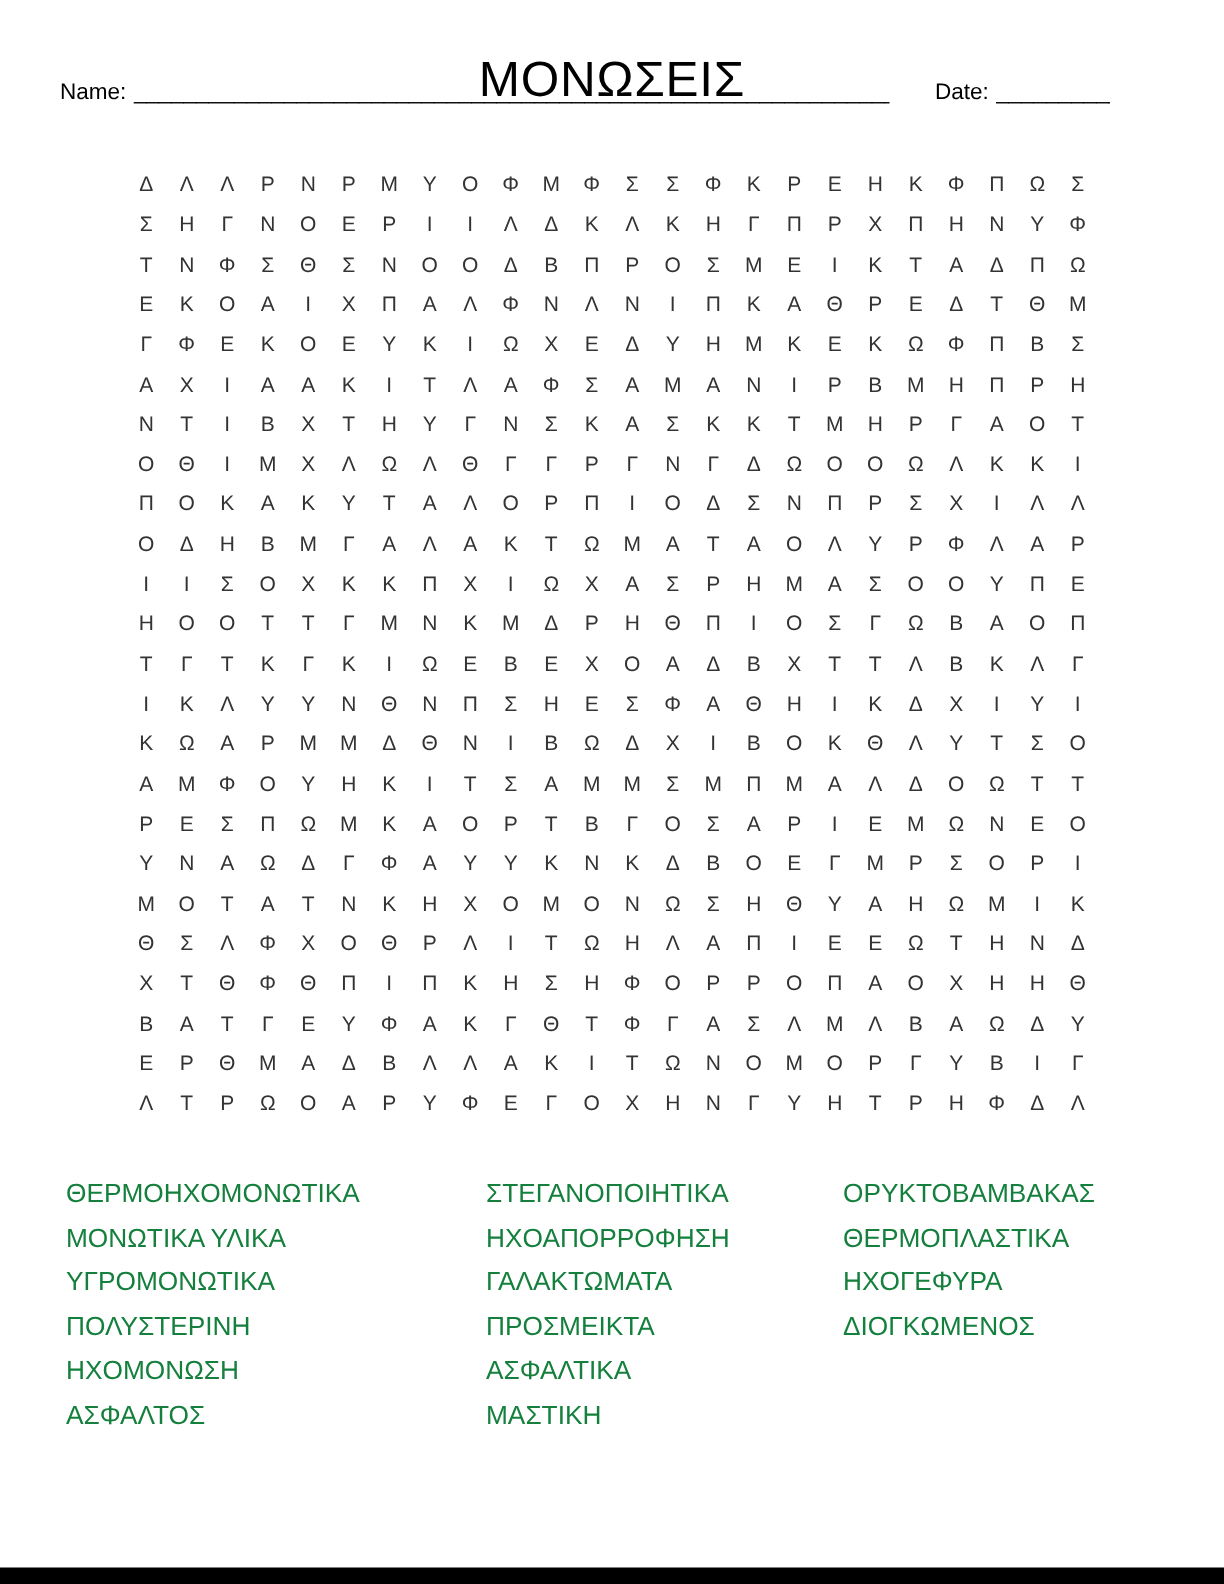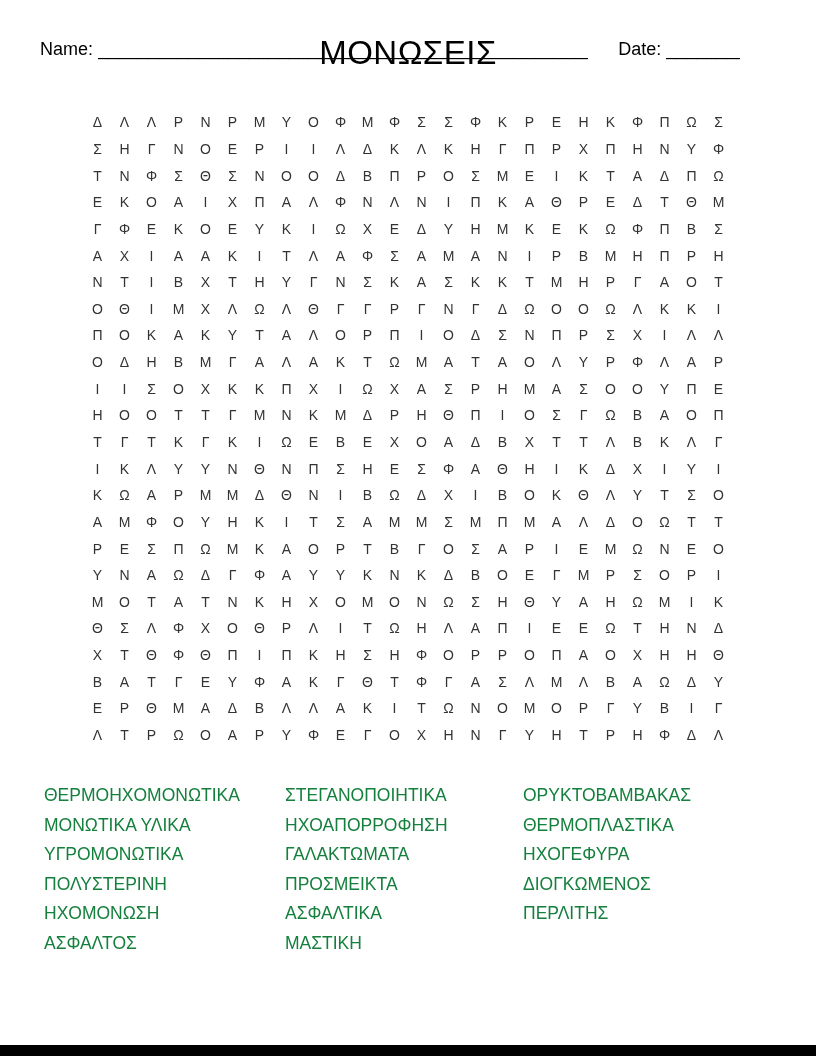--- a/index.html
+++ b/index.html
@@ -9,26 +9,26 @@
     background: #ffffff;
     color: #000000;
     font-family: "Liberation Sans", sans-serif;
     position: relative;
     overflow: hidden;
   }
 
   
   .header {
     position: absolute;
-    top: 3px;
+    top: 17px;
     left: 40px;
     width: 700px;
     display: flex;
     align-items: baseline;
-    font-size: 18px;
+    font-size: 15px;
   }
   .label { white-space: nowrap; margin-right: 5px; }
   .blank { white-space: nowrap; overflow: hidden; display: inline-block; }
   .name-blank { width: 505px; }
   .date-label { margin-left: 30px; margin-top: 29px; }
   .date-blank { width: 76px; margin-top: 36px; }
 
   
   .title {
     position: absolute;
@@ -59,21 +59,21 @@
 
   
   .words {
     position: absolute;
     top: 781px;
     left: 44px;
     display: flex;
   }
   .word-col { display: flex; flex-direction: column; }
   .word-col:nth-child(1) { width: 241px; }
-  .word-col:nth-child(2) { width: 238px; }
+  .word-col:nth-child(2) { width: 238px; margin-left: 39px; }
   .word {
     font-size: 17.5px;
     line-height: 29.6px;
     white-space: nowrap;
     color: #15803d;
   }
 
   
   .footer-bar {
     position: absolute;
@@ -692,19 +692,18 @@
         <div class="word">ΓΑΛΑΚΤΩΜΑΤΑ</div>
         <div class="word">ΠΡΟΣΜΕΙΚΤΑ</div>
         <div class="word">ΑΣΦΑΛΤΙΚΑ</div>
         <div class="word">ΜΑΣΤΙΚΗ</div>
       </div>
       <div class="word-col">
         <div class="word">ΟΡΥΚΤΟΒΑΜΒΑΚΑΣ</div>
         <div class="word">ΘΕΡΜΟΠΛΑΣΤΙΚΑ</div>
         <div class="word">ΗΧΟΓΕΦΥΡΑ</div>
         <div class="word">ΔΙΟΓΚΩΜΕΝΟΣ</div>
-        <div class="word">ΠΕΡΛΙΤΗΣ</div>
       </div>
     </div>
 
   <div class="footer-bar"></div>
 
 </div>
 
 </body></html>

